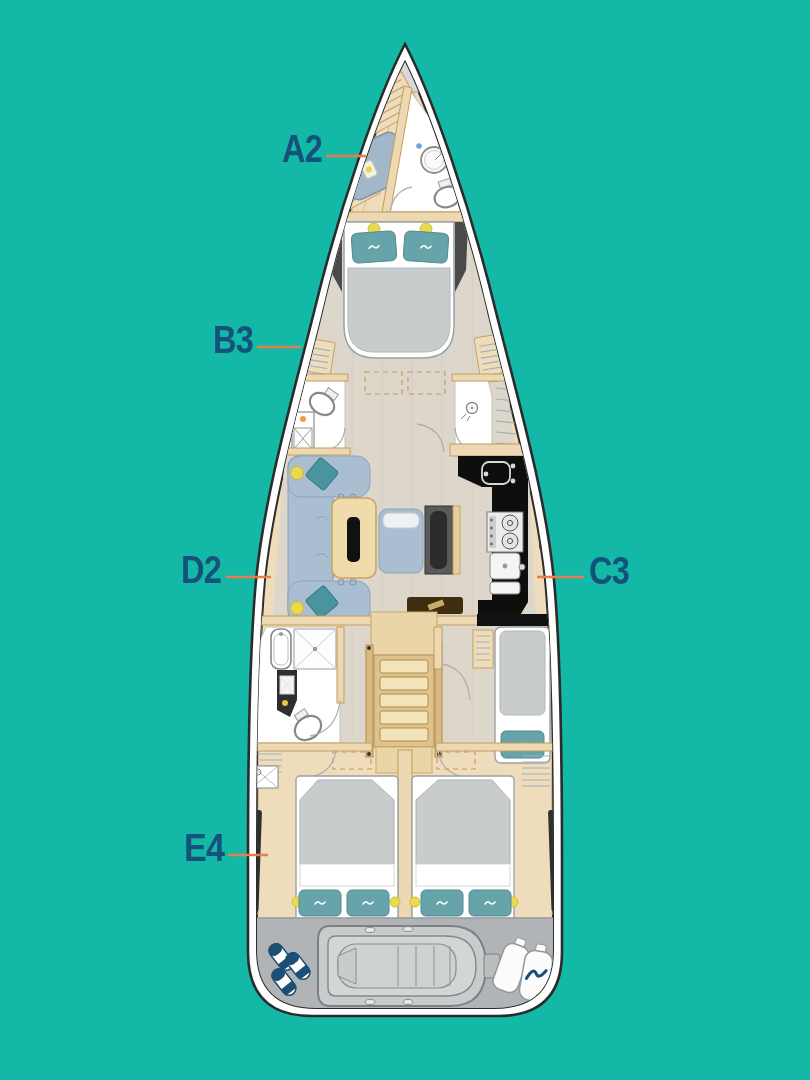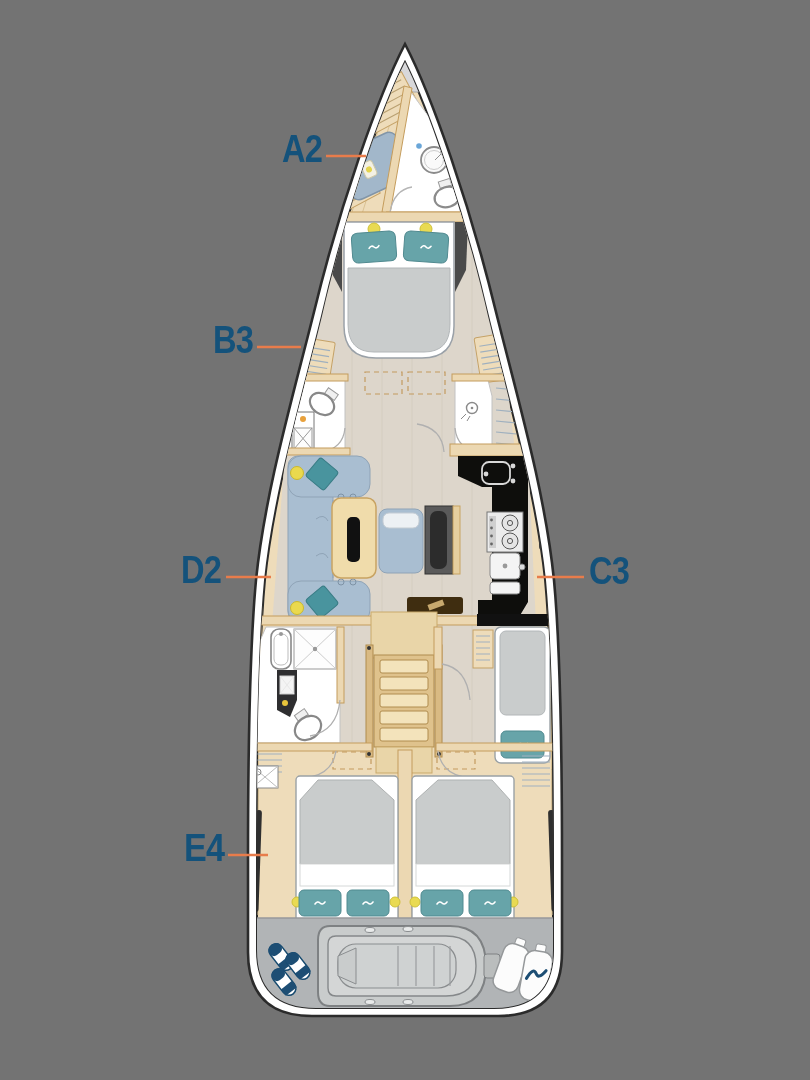--- a/index.html
+++ b/index.html
@@ -1,16 +1,16 @@
 <!DOCTYPE html>
 <html><head>
 <meta charset="utf-8">
 <style>
   html,body{margin:0;padding:0;background:#ffffff;}
-  .stage{position:relative;width:810px;height:1080px;margin:0 auto;background:#737373;overflow:hidden;text-align:right;}
+  .stage{position:relative;width:810px;height:1080px;margin:0 auto;background:#14b8a6;overflow:hidden;text-align:right;}
   svg{display:block;}
   .lbl{font-family:"Liberation Sans",sans-serif;font-weight:bold;font-size:39px;letter-spacing:-1px;}
   .leader{stroke-width:2.6;}
 </style>
 </head>
 <body>
 
 <div class="stage">
 <svg width="810" height="1080" viewBox="0 0 810 1080">
   <defs>

